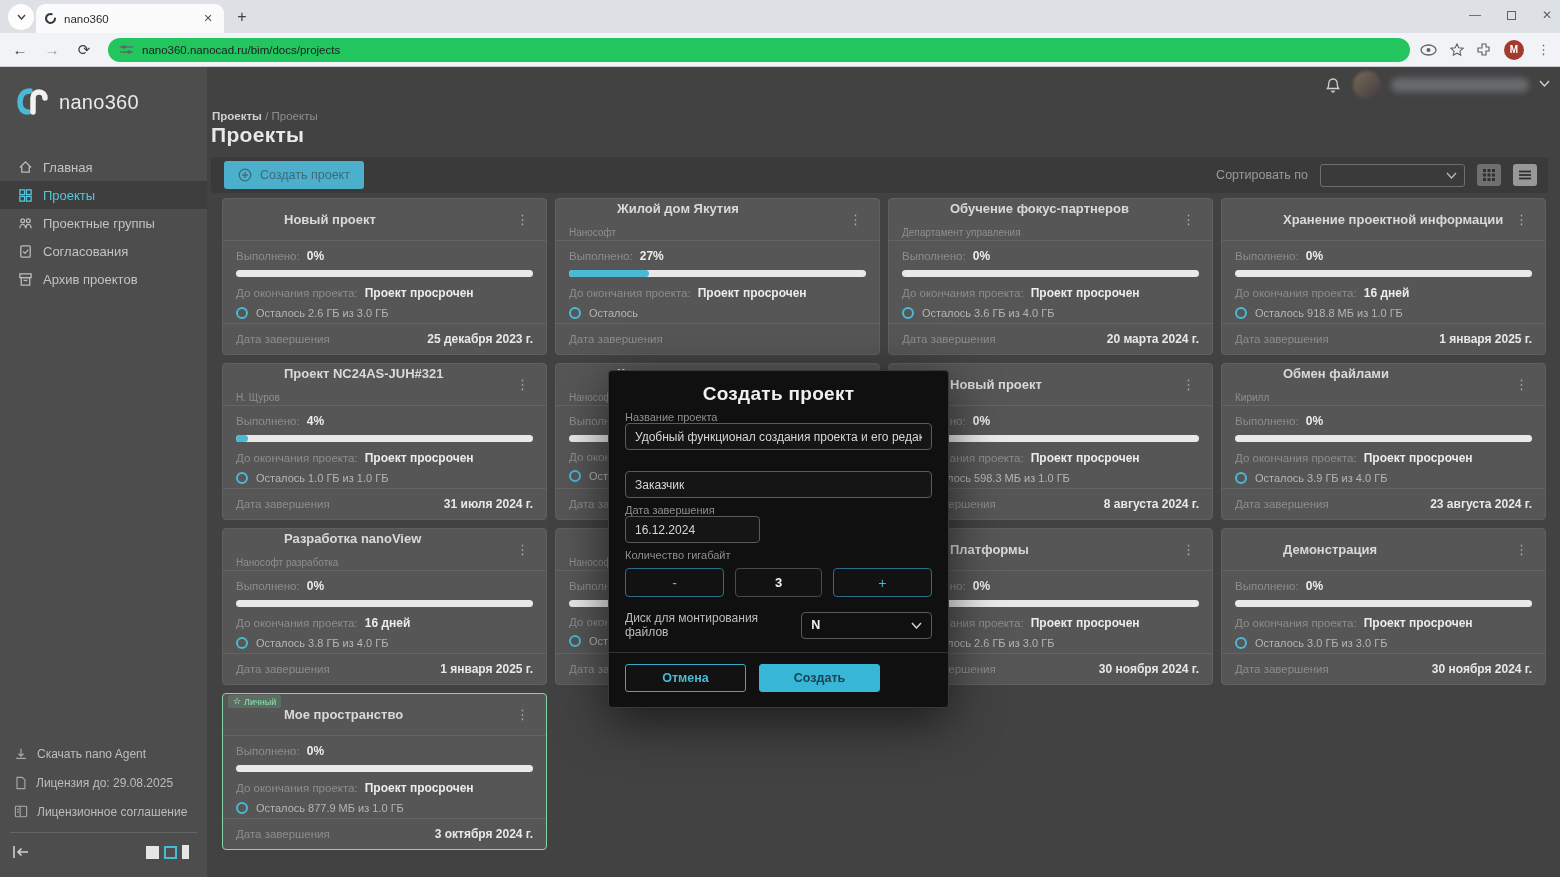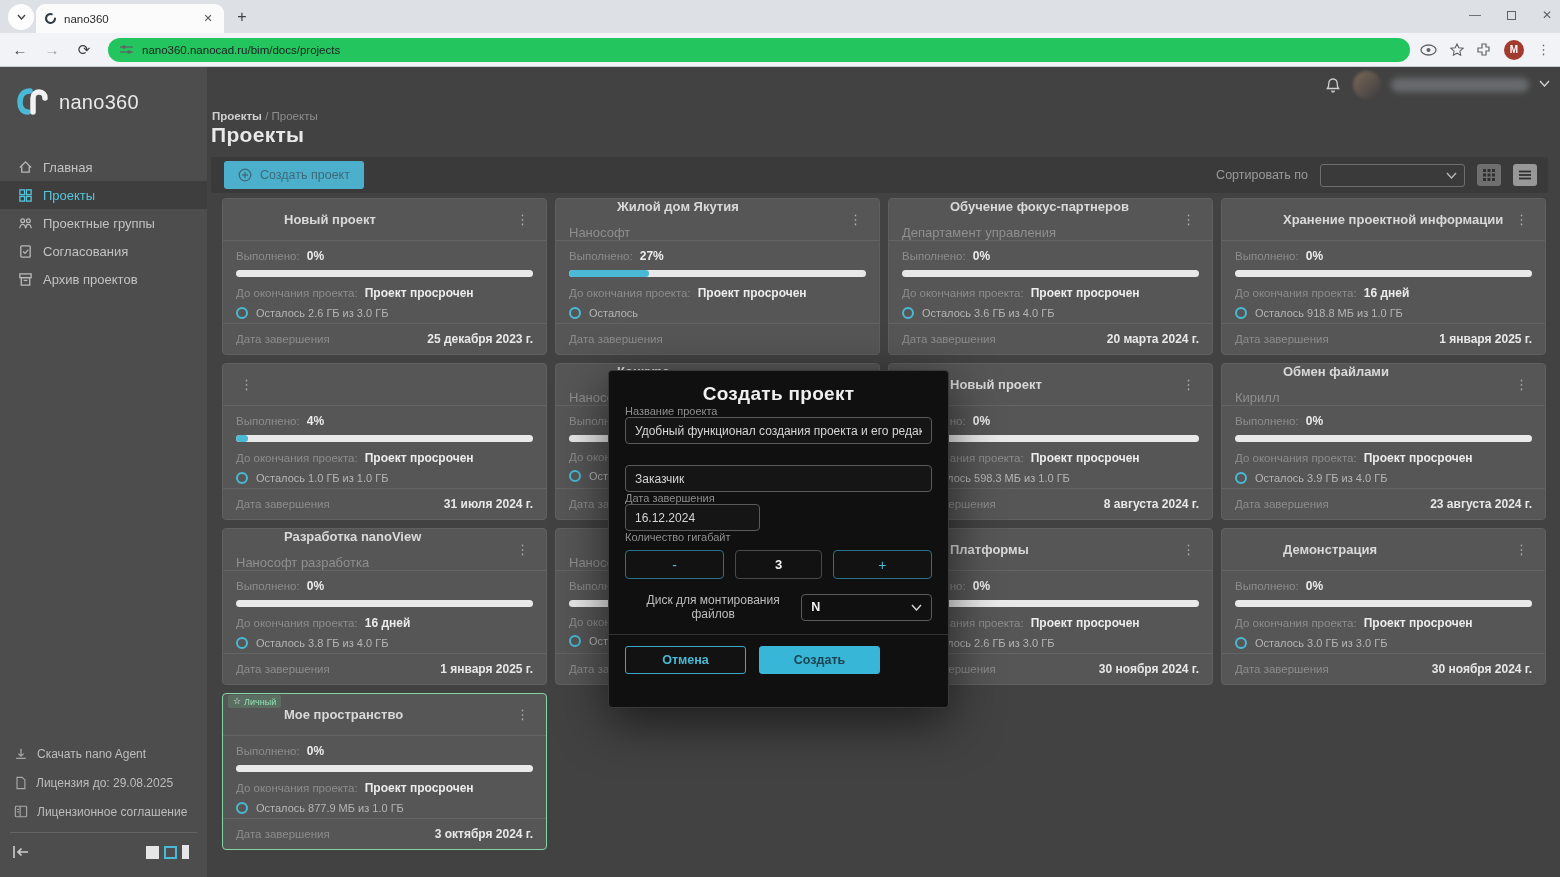--- a/index.html
+++ b/index.html
@@ -68,48 +68,48 @@
   .view-btn.active { background:#989898; }
 
   .grid { position:absolute; left:15px; top:131px; display:grid; grid-template-columns:repeat(4,325px); gap:8px; }
   .card { position:relative; width:325px; height:157px; background:#565656; border:1px solid #606060; border-radius:4px; display:flex; flex-direction:column; }
   .card.personal { border:1px solid #85d4a5; }
   .badge { position:absolute; top:1px; left:5px; height:13px; background:#5a6e62; border-radius:2px; display:flex; align-items:center; gap:3px; padding:0 5px; font-size:9px; color:#90e0b2; }
   .badge .star { color:#e8f5ec; font-size:9px; line-height:1; }
   .card-head { height:42px; padding:0 13px; display:flex; align-items:center; border-bottom:1px solid #646464; }
   .titles { flex:1; overflow:hidden; }
   .c-title { font-size:13px; font-weight:bold; color:#d9d9d9; white-space:nowrap; overflow:hidden;padding-left:48px; }
-  .c-sub { font-size:13px; color:#8f8f8f; margin-top:11px; white-space:nowrap; overflow:hidden; }
+  .c-sub { font-size:10px; color:#8f8f8f; margin-top:11px; white-space:nowrap; overflow:hidden; }
   .kebab { color:#b0b0b0; font-size:13px; padding:2px 4px; cursor:pointer; }
   .card-body { padding:8px 13px 0 13px; }
   .row { display:flex; align-items:baseline; gap:7px; white-space:nowrap; overflow:hidden; }
   .lbl { font-size:11.5px; color:#8d8d8d; }
   .val { font-size:12px; font-weight:bold; color:#ececec; }
   .pbar { margin-top:7px; height:7px; border-radius:4px; background:#e9e9e9; overflow:hidden; }
   .pfill { height:100%; background:#49b9d6; border-radius:4px; }
   .row2 { margin-top:9px; }
   .rem { margin-top:7px; display:flex; align-items:center; gap:8px; white-space:nowrap; overflow:hidden; }
   .ring { width:12px; height:12px; border:2.5px solid #49b9d6; border-radius:50%; flex-shrink:0; }
   .rem-text { font-size:11px; color:#b5b5b5; }
   .card-foot { margin-top:auto; border-top:1px solid #646464; height:31px; display:flex; align-items:center; justify-content:space-between; padding:0 13px; }
   .foot-lbl { font-size:11.5px; color:#8d8d8d; }
   .foot-date { font-size:12px; font-weight:bold; color:#e8e8e8; }
 
   
   .modal { position:absolute; left:608px; top:303px; width:341px; height:338px; background:#101010; border:1px solid #3a3a3a; border-radius:4px; z-index:60; box-shadow:0 14px 50px rgba(0,0,0,.6); padding:12px 16px 0 16px; }
   .m-title { text-align:center; font-size:19px; font-weight:bold; color:#f0f0f0; letter-spacing:.3px; }
-  .m-label { font-size:11px; color:#8f8f8f; margin-top:0; }
+  .m-label { font-size:11px; color:#8f8f8f; margin-top:6px; }
   .m-input { width:100%; height:27px; background:#151515; border:1px solid #5a5a5a; border-radius:4px; color:#d6d6d6; font-size:12px; padding:0 9px; font-family:"Liberation Sans",sans-serif; white-space:nowrap; overflow:hidden; }
   .m-input.small { width:135px; }
   .gap { margin-top:16px; }
   .stepper { display:flex; gap:11px; margin-top:7px; }
   .step-btn { width:106px; height:29px; background:#121212; border:1px solid #2b7089; border-radius:4px; color:#49b9d6; font-size:14px; display:flex; align-items:center; justify-content:center; cursor:pointer; }
   .step-val { width:92px; height:29px; background:#121212; border:1px solid #4a4a4a; border-radius:4px; color:#f2f2f2; font-size:13px; font-weight:bold; display:flex; align-items:center; justify-content:center; }
   .disk-row { display:flex; align-items:center; justify-content:space-between; margin-top:14px; }
-  .disk-label { font-size:12px; color:#bdbdbd;text-align:center; }
+  .disk-label { font-size:12px; color:#bdbdbd; }
   .disk-select { width:133px; height:27px; border:1px solid #5a5a5a; border-radius:4px; display:flex; align-items:center; justify-content:space-between; padding:0 9px; cursor:pointer; }
   .disk-val { color:#f2f2f2; font-size:12.5px; font-weight:bold; }
   .m-divider { margin:13px -16px 0 -16px; border-top:1px solid #333; }
   .m-foot { display:flex; gap:13px; margin-top:11px; }
   .btn-cancel { width:121px; height:28px; background:#121212; border:1px solid #3da8c4; border-radius:3px; color:#49b9d6; font-size:12.5px; font-weight:bold; cursor:pointer; }
   .btn-create { width:121px; height:28px; background:#38b6d8; border:1px solid #38b6d8; border-radius:3px; color:#1c4350; font-size:12.5px; font-weight:bold; cursor:pointer; }
 
   svg { display:block; }
 </style>
 </head>
@@ -441,20 +441,24 @@
       </div>
     </div>
     <div class="card-foot">
       <span class="foot-lbl">Дата завершения</span>
       <span class="foot-date">1 января 2025 г.</span>
     </div>
   </div>
         <div class="card">
 
     <div class="card-head">
+      <div class="titles">
+        <div class="c-title">Проект NC24AS-JUH#321</div>
+        <div class="c-sub">Н. Щуров</div>
+      </div>
       <div class="kebab">⋮</div>
     </div>
     <div class="card-body">
       <div class="row">
         <span class="lbl">Выполнено:</span>
         <span class="val">4%</span>
       </div>
       <div class="pbar">
               <div class="pfill" style="width: 4%;"></div>
             </div>

